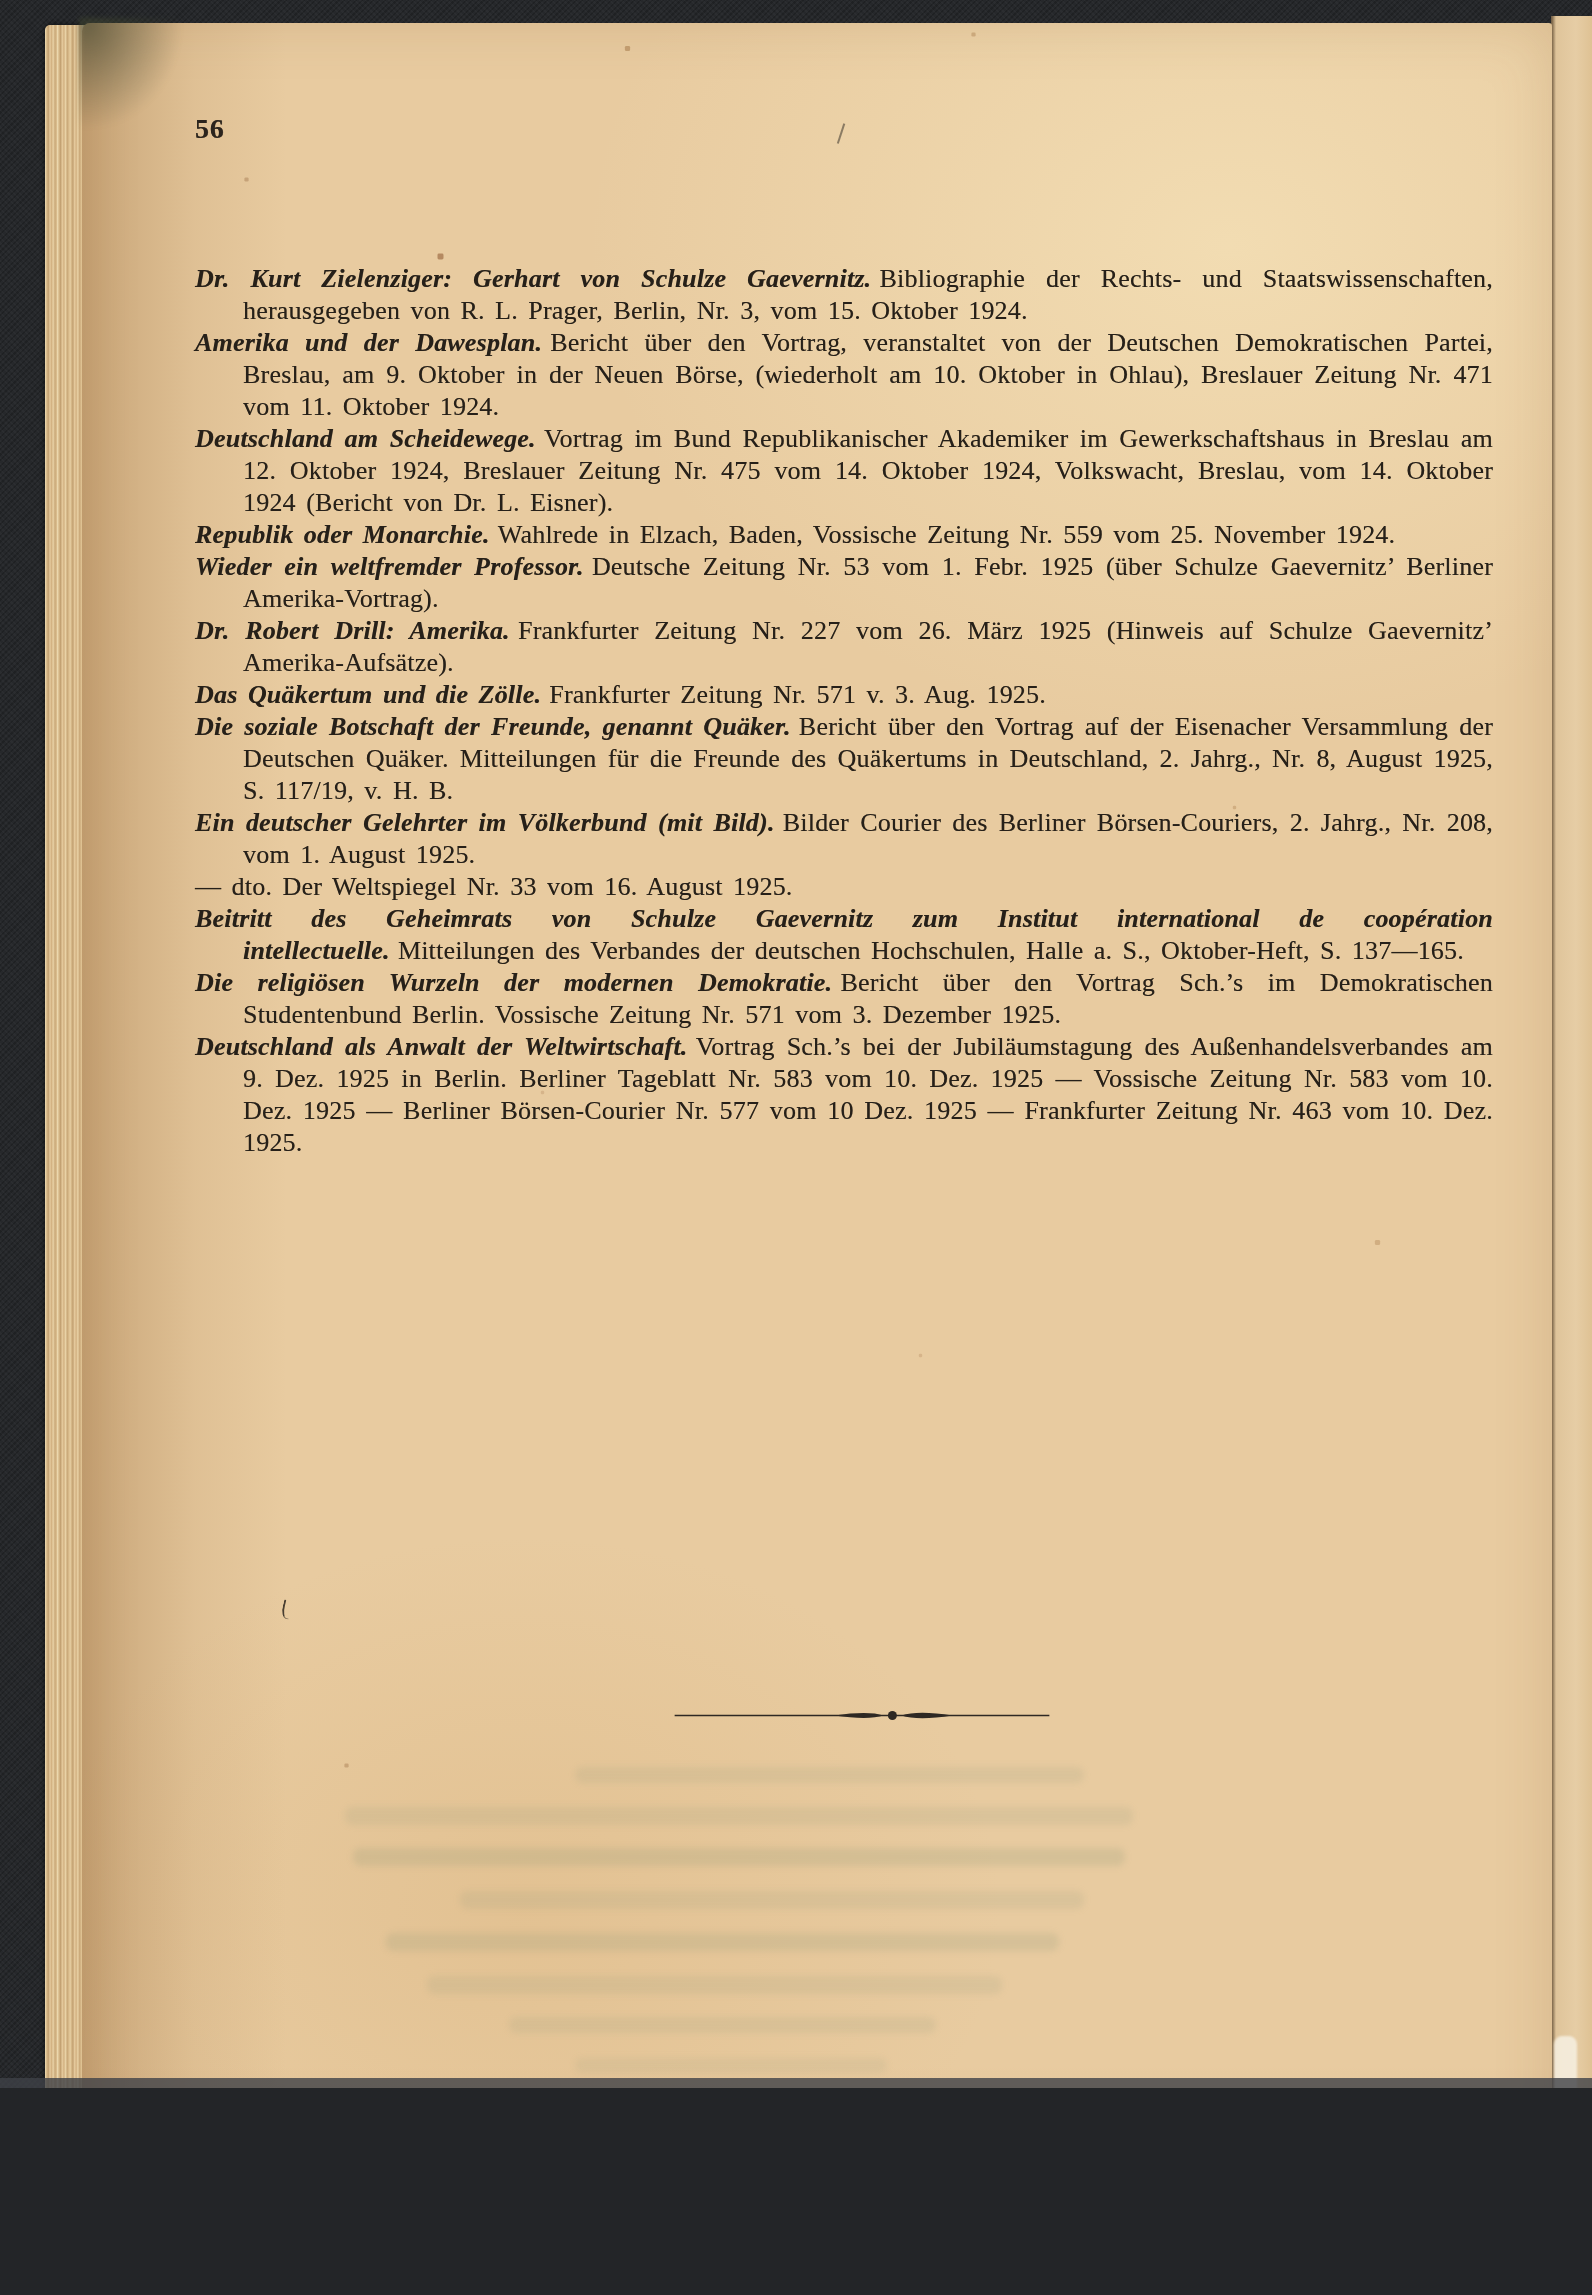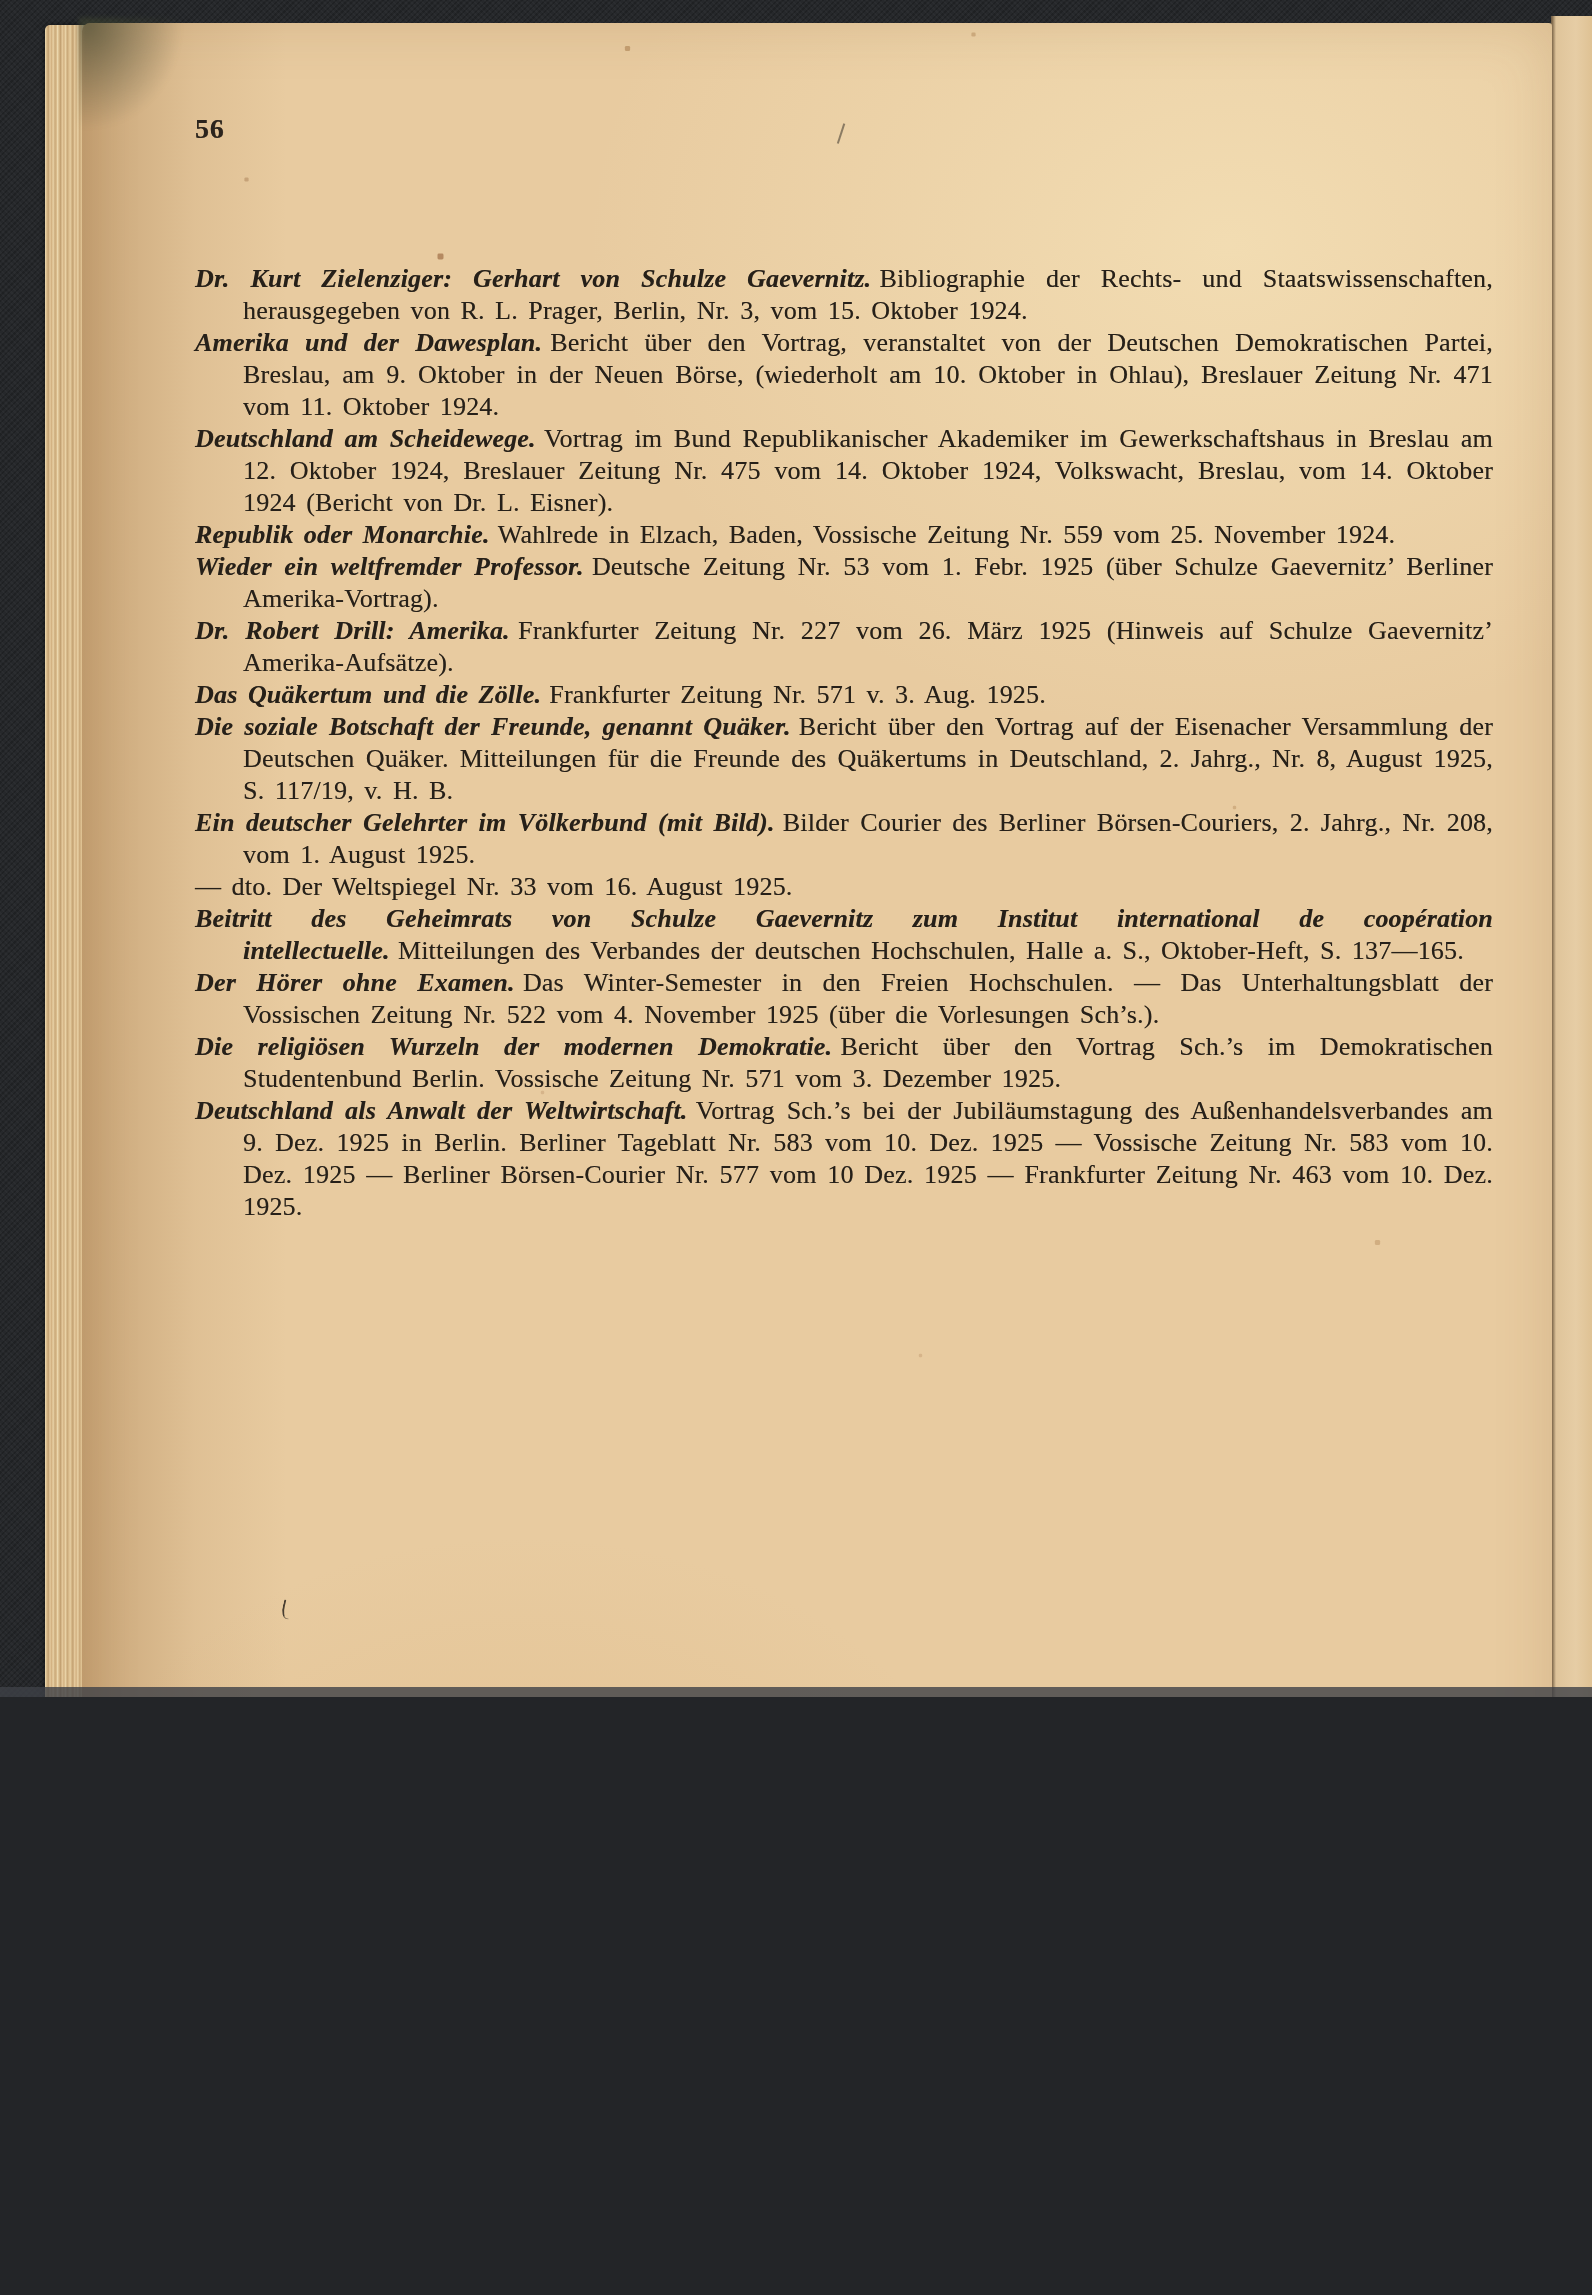--- a/index.html
+++ b/index.html
@@ -7,21 +7,21 @@
     padding: 0;
     width: 1592px;
     height: 2295px;
     overflow: hidden;
     background: #232528;
     font-family: "Liberation Serif", serif;
   }
   #scan {
     position: relative;
     width: 1592px;
-    height: 1697px;
+    height: 2088px;
     background:
       repeating-linear-gradient(45deg, rgba(255,255,255,0.025) 0 1.6px, rgba(0,0,0,0) 1.6px 4.1px),
       repeating-linear-gradient(-45deg, rgba(0,0,0,0.18) 0 1.6px, rgba(0,0,0,0) 1.6px 4.1px),
       #26282b;
     overflow: hidden;
   }
   
   .edge-stack {
     position: absolute;
     left: 45px; top: 25px;
@@ -213,21 +213,20 @@
 
     <p class="entry"><b>Die soziale Botschaft der Freunde, genannt Quäker.</b><span>Bericht über den Vortrag auf der Eisenacher Versammlung der Deutschen Quäker. Mitteilungen für die Freunde des Quäkertums in Deutschland, 2. Jahrg., Nr. 8, August 1925, S. 117/19, v. H. B.</span></p>
 
     <p class="entry"><b>Ein deutscher Gelehrter im Völkerbund (mit Bild).</b><span>Bilder Courier des Berliner Börsen-Couriers, 2. Jahrg., Nr. 208, vom 1. August 1925.</span></p>
 
     <p class="entry"><span>— dto. Der Weltspiegel Nr. 33 vom 16. August 1925.</span></p>
 
 
     <p class="entry"><b>Beitritt des Geheimrats von Schulze Gaevernitz zum Institut international de coopération intellectuelle.</b><span>Mitteilungen des Verbandes der deutschen Hochschulen, Halle a. S., Oktober-Heft, S. 137—165.</span></p>
 
-    <p class="entry"><b>Der Hörer ohne Examen.</b><span>Das Winter-Semester in den Freien Hochschulen. — Das Unterhaltungsblatt der Vossischen Zeitung Nr. 522 vom 4. November 1925 (über die Vorlesungen Sch’s.).</span></p>
 
     <p class="entry"><b>Die religiösen Wurzeln der modernen Demokratie.</b><span>Bericht über den Vortrag Sch.’s im Demokratischen Studentenbund Berlin. Vossische Zeitung Nr. 571 vom 3. Dezember 1925.</span></p>
 
     <p class="entry"><b>Deutschland als Anwalt der Weltwirtschaft.</b><span>Vortrag Sch.’s bei der Jubiläumstagung des Außenhandelsverbandes am 9. Dez. 1925 in Berlin. Berliner Tageblatt Nr. 583 vom 10. Dez. 1925 — Vossische Zeitung Nr. 583 vom 10. Dez. 1925 — Berliner Börsen-Courier Nr. 577 vom 10 Dez. 1925 — Frankfurter Zeitung Nr. 463 vom 10. Dez. 1925.</span></p>
   </div>
 
   <svg class="divider" viewBox="0 0 460 18" xmlns="http://www.w3.org/2000/svg">
     <path d="M2 9 H458" stroke="#2e2823" stroke-width="1.6" fill="none"></path>
     <path d="M196 9 Q238 3 256 9 Q238 15 196 9 Z" fill="#2e2823"></path>
     <circle cx="267" cy="9" r="5.5" fill="#2e2823"></circle>

